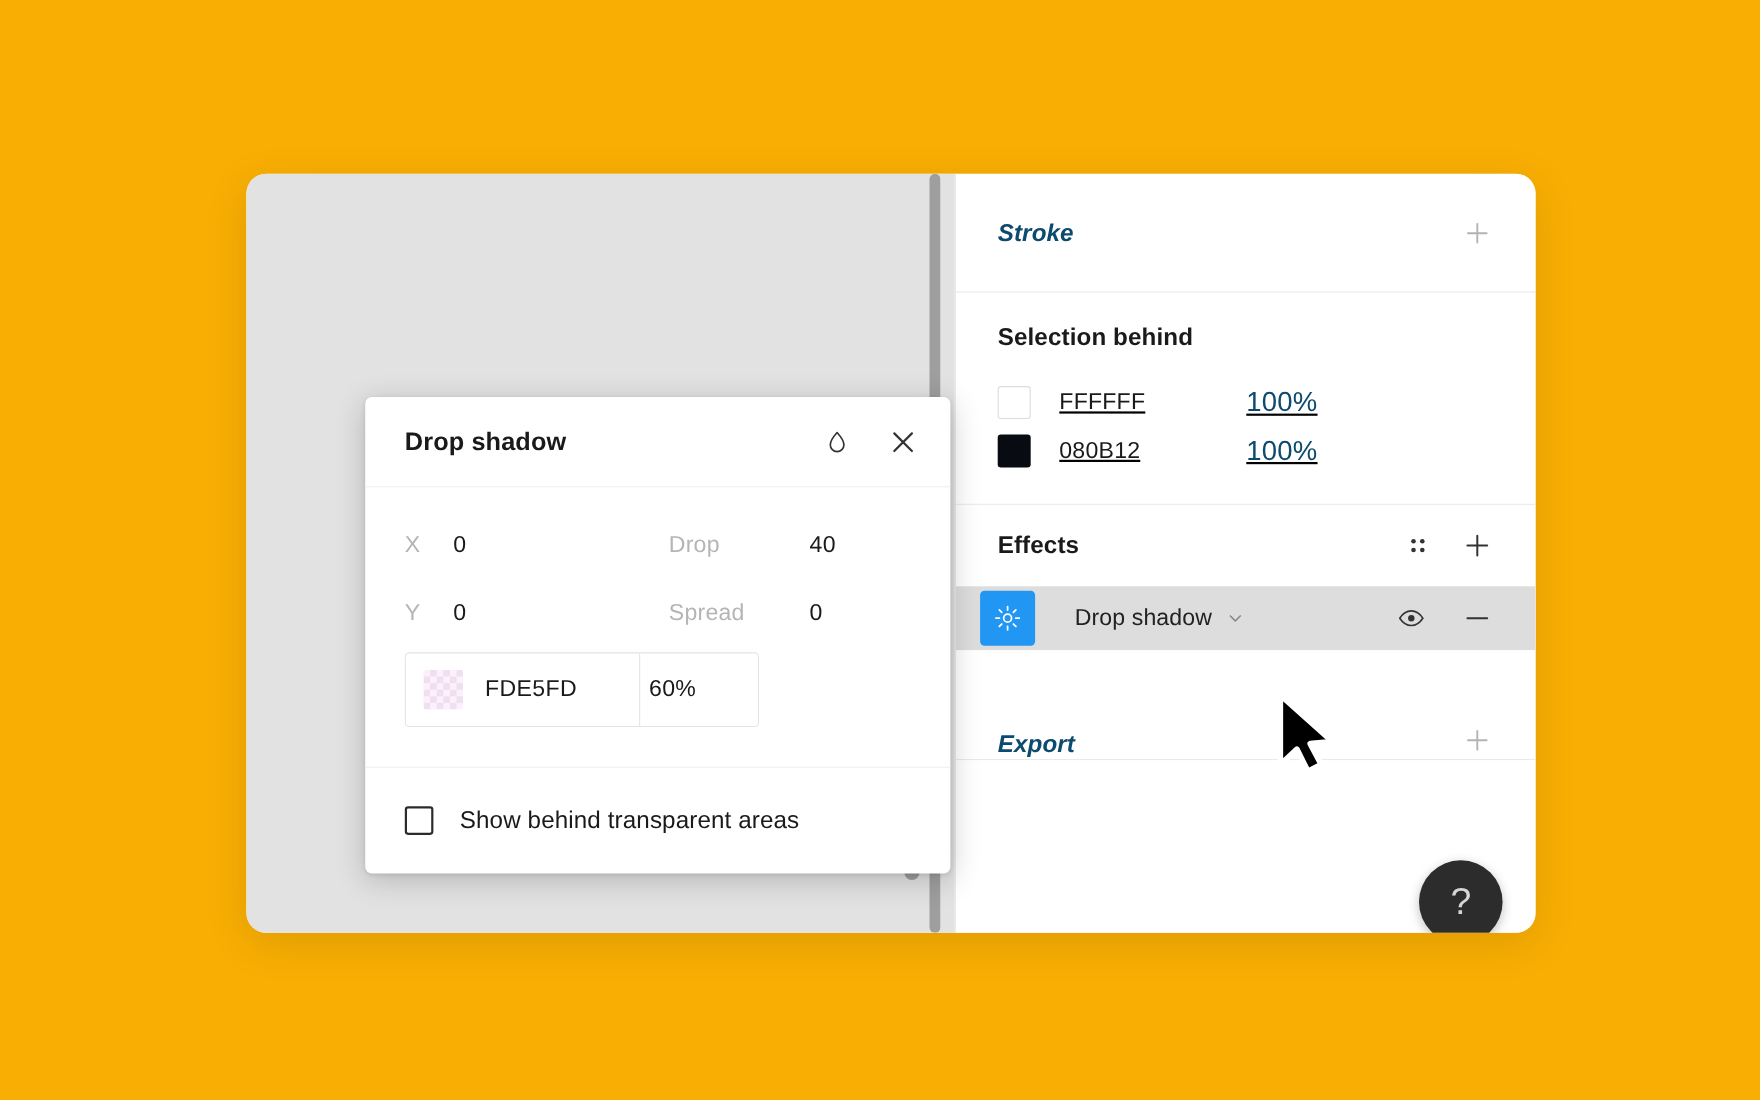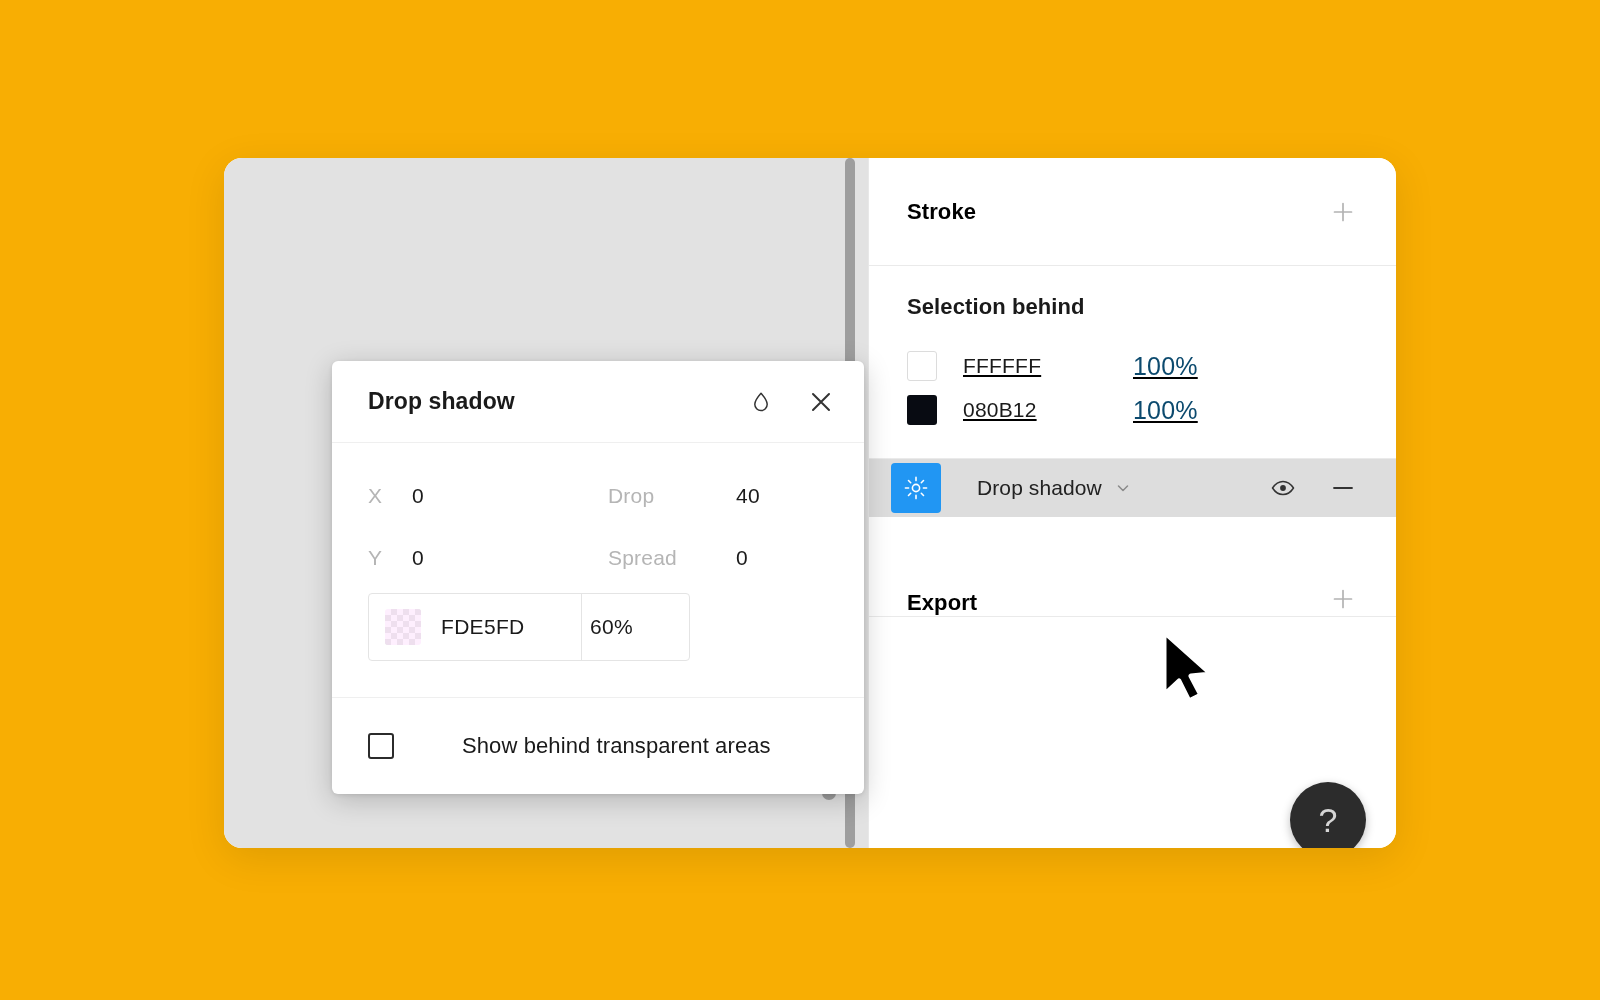--- a/index.html
+++ b/index.html
@@ -80,22 +80,23 @@
     align-items: center;
     padding: 0 36px 0 38px;
   }
   .section-title {
     font-size: 22px;
     font-weight: 700;
     color: #1A1A1A;
     letter-spacing: 0.1px;
   }
   .section-title.muted {
-    color: #000000;
+    color: #0c4a6e;
     font-weight: 700;
+    font-style: italic;
   }
   .section-spacer { flex: 1 1 auto; }
 
   .icon-btn {
     width: 34px;
     height: 34px;
     display: flex;
     align-items: center;
     justify-content: center;
     color: #B3B3B3;
@@ -306,21 +307,20 @@
     font-size: 21px;
     color: #1A1A1A;
     letter-spacing: 0.3px;
   }
 
   #dialog-footer {
     height: 96px;
     display: flex;
     align-items: center;
     padding: 0 36px;
-    gap: 44px;
   }
   #show-behind-checkbox {
     width: 26px;
     height: 26px;
     border: 2px solid #2B2B2B;
     border-radius: 3px;
     flex: 0 0 26px;
     background: #FFFFFF;
   }
   #show-behind-label {
@@ -385,20 +385,37 @@
       </div>
 
       <div class="color-row">
         <span class="color-chip" style="background:#080B12"></span>
         <span class="color-hex">080B12</span>
         <span class="color-opacity">100%</span>
       </div>
     </div>
 
     <div>
+      <div id="effects-header">
+        <span class="section-title">Effects</span>
+        <span class="section-spacer"></span>
+        <span class="icon-btn dark" style="margin-right:20px">
+          <svg width="20" height="20" viewBox="0 0 20 20">
+            <circle cx="6" cy="6" r="2.1" fill="currentColor"></circle>
+            <circle cx="14" cy="6" r="2.1" fill="currentColor"></circle>
+            <circle cx="6" cy="14" r="2.1" fill="currentColor"></circle>
+            <circle cx="14" cy="14" r="2.1" fill="currentColor"></circle>
+          </svg>
+        </span>
+        <span class="icon-btn dark">
+          <svg width="28" height="28" viewBox="0 0 28 28" fill="none">
+            <path d="M14 5 V23 M5 14 H23" stroke="currentColor" stroke-width="1.8" stroke-linecap="round"></path>
+          </svg>
+        </span>
+      </div>
 
       <div id="effect-row">
         <span id="effect-swatch">
           <svg width="28" height="28" viewBox="0 0 28 28" fill="none" stroke="#FFFFFF" stroke-width="1.6" stroke-linecap="round">
             <circle cx="14" cy="14" r="3.6"></circle>
             <path d="M14 3.4 V6.6 M14 21.4 V24.6 M3.4 14 H6.6 M21.4 14 H24.6
                      M6.5 6.5 L8.7 8.7 M19.3 19.3 L21.5 21.5
                      M21.5 6.5 L19.3 8.7 M8.7 19.3 L6.5 21.5"></path>
           </svg>
         </span>

